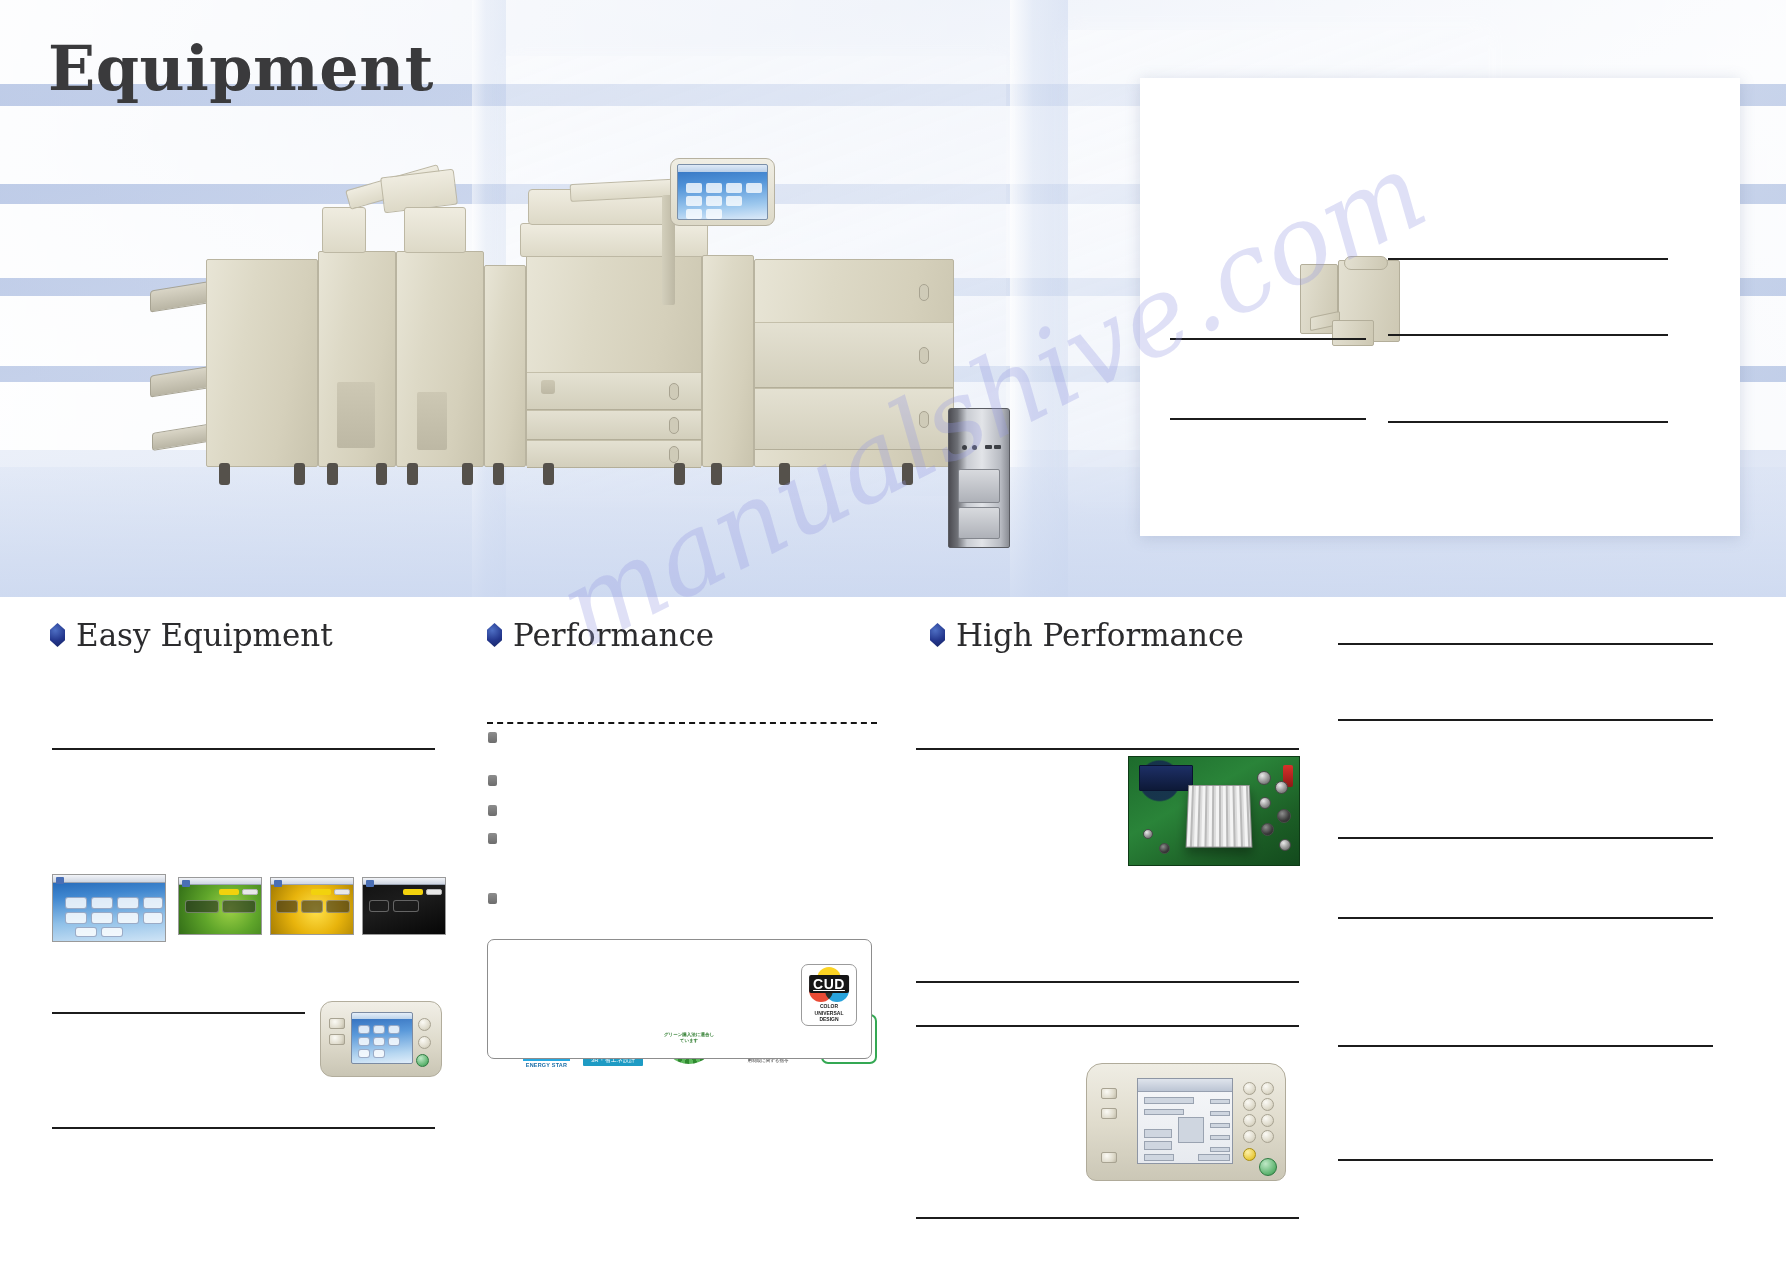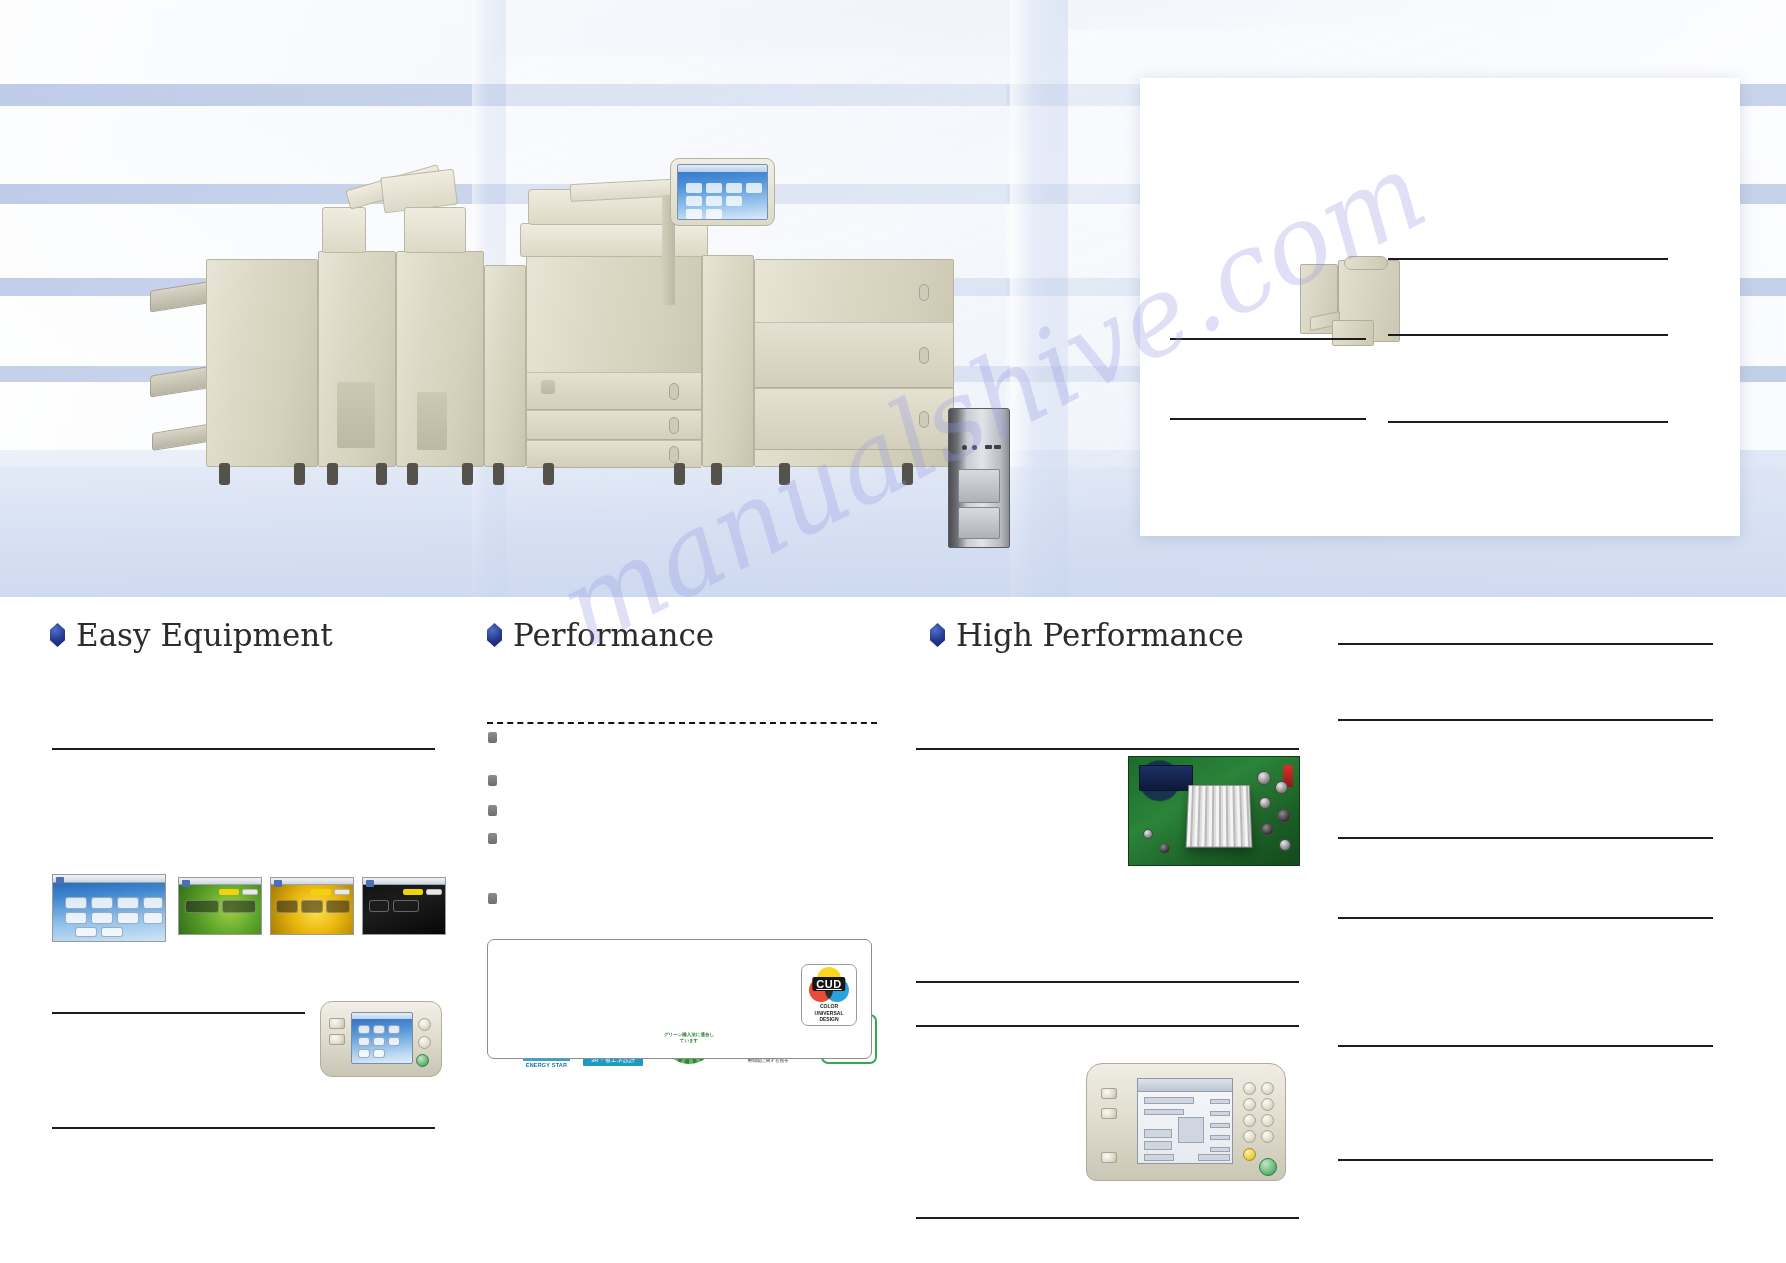--- a/index.html
+++ b/index.html
@@ -334,21 +334,21 @@
     border: 1px solid #9b9b9b; border-radius: 7px; background:#fff;
     display:flex; flex-direction:column; align-items:center; justify-content:center;
   }
   .cud-venn { position:relative; width:40px; height:34px; }
   .cud-venn span { position:absolute; width:24px;height:24px;border-radius:50%; mix-blend-mode:multiply; }
   .cud-venn .cy { left:8px; top:0; background:#fcd423; }
   .cud-venn .cr { left:0; top:11px; background:#ea4b35; }
   .cud-venn .cb { left:16px; top:11px; background:#29a3dc; }
   .cud-venn .cword {
     position:absolute; left:50%; top:50%; transform:translate(-50%,-50%);
-    background:#151515; color:#fff; font-size:11px; font-weight:bold; letter-spacing:.5px;
+    background:#151515; color:#fff; font-size:14px; font-weight:bold; letter-spacing:.5px;
     padding:1px 4px; border-radius:2px; z-index:5; mix-blend-mode:normal; width:auto;height:auto;text-decoration:underline;
   }
   .cud-cap { font-size:5px; font-weight:bold; color:#222; text-align:center; line-height:1.35; margin-top:2px; }
 
   
   #watermark {
     position: absolute; left: 540px; top: 560px;
     font-family: "DejaVu Serif", serif;
     font-size: 108px;
     color: rgba(150,152,225,.30);
@@ -376,20 +376,21 @@
     <div class="band" style="top:296px;height:70px;"></div>
     <div class="band dark" style="top:366px;height:16px;"></div>
     <div class="band" style="top:382px;height:68px;"></div>
 
     <div class="pillar" style="left:1010px;width:58px;"></div>
     <div class="pillar" style="left:472px;width:34px;opacity:.75;"></div>
     <div class="glass-panel" style="left:1068px;top:30px;width:420px;height:470px;opacity:.55;"></div>
     <div class="glass-panel" style="left:506px;top:56px;width:500px;height:440px;opacity:.45;"></div>
     <div id="hero-floor"></div>
 
+    <h1 id="hero-title">Equipment</h1>
 
     <div id="printer-wrap">
 
       <div class="tray" style="left:0px;top:130px;width:70px;height:22px;"></div>
       <div class="tray" style="left:0px;top:215px;width:70px;height:22px;"></div>
       <div class="tray" style="left:2px;top:272px;width:74px;height:18px;border-radius:3px;"></div>
 
       <div class="pbody" style="left:56px;top:104px;width:112px;height:208px;">
         <div class="caster" style="left:12px;"></div>
         <div class="caster" style="right:12px;"></div>

